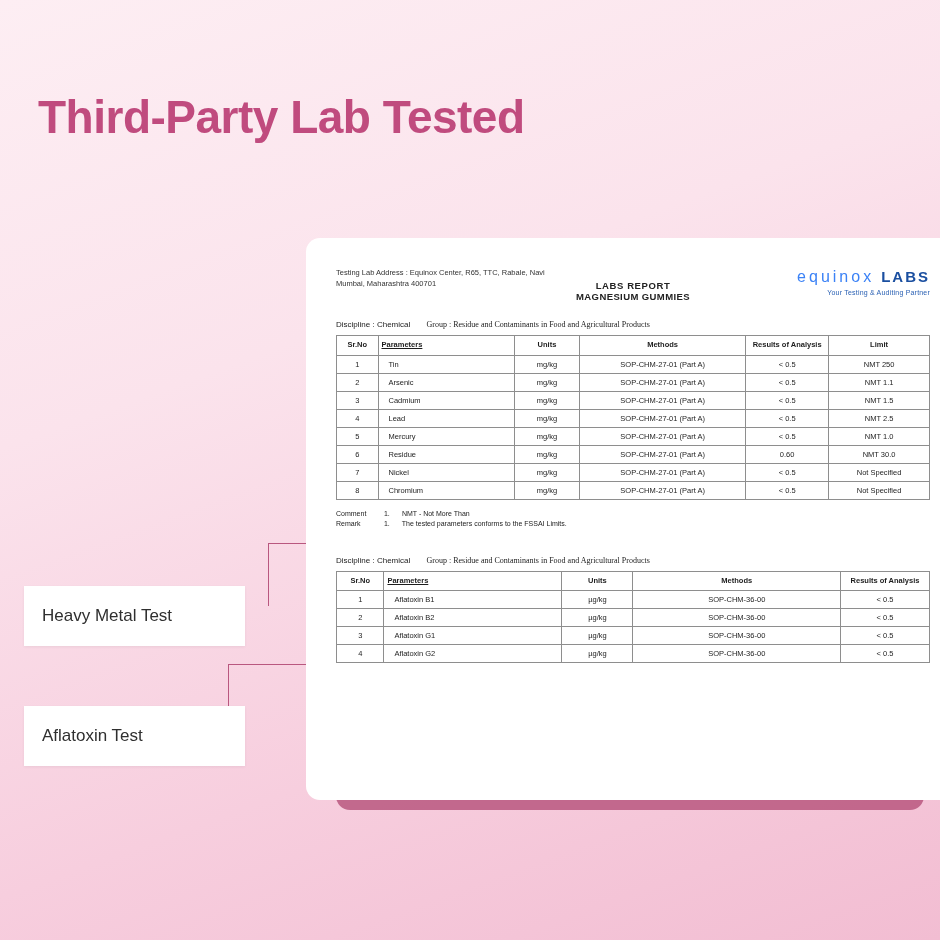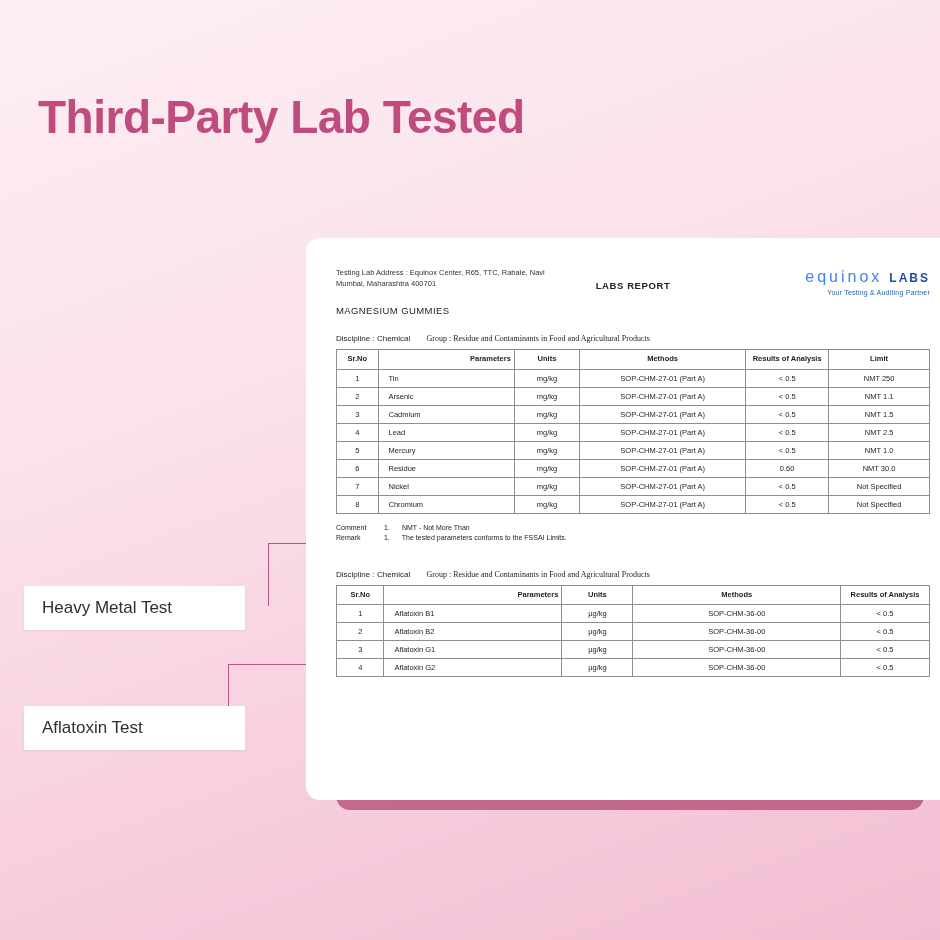--- a/index.html
+++ b/index.html
@@ -40,21 +40,21 @@
     line-height: 1.35;
     color: #c04b7e;
   }
 
   
   .callout {
     position: absolute;
     background: #ffffff;
     color: #2f2f2f;
     font-size: 17px;
-    padding: 12px 18px;
+    padding: 20px 18px;
     box-shadow: 0 1px 3px rgba(0,0,0,0.06);
     white-space: nowrap;
   }
   .callout-heavy { left: 24px; top: 586px; width: 185px; }
   .callout-afla  { left: 24px; top: 706px; width: 185px; }
 
   .leader {
     position: absolute;
     border-left: 1px solid #b9577f;
     border-top: 1px solid #b9577f;
@@ -120,44 +120,44 @@
     align-items: baseline;
     justify-content: flex-end;
     gap: 7px;
   }
   .brand-name {
     font-size: 16px;
     letter-spacing: 3px;
     color: #3b82f6;
   }
   .brand-labs {
-    font-size: 12px;
+    font-size: 15px;
     letter-spacing: 2px;
     color: #1b4fa0;
     font-weight: bold;
   }
   .brand-tag {
     font-size: 7px;
     color: #2c62b4;
     margin-top: 3px;
     letter-spacing: 0.2px;
   }
 
   .rep-title {
     text-align: center;
     font-size: 9.5px;
     font-weight: bold;
     letter-spacing: 0.6px;
     margin-top: -16px;
   }
   .rep-product {
+    text-align: center;
     font-size: 9.5px;
-    font-weight: normal;
+    font-weight: bold;
     letter-spacing: 0.4px;
-    margin-top: 14px;
   }
 
   .disc-line {
     margin-top: 18px;
     font-size: 8px;
     color: #222;
   }
   .disc-line .grp { margin-left: 14px; font-family: Liberation Serif, serif; }
   .disc-line.second { margin-top: 26px; }
 
@@ -177,21 +177,21 @@
   th {
     font-weight: bold;
     font-size: 7.5px;
     line-height: 1.15;
     padding: 5px 3px;
   }
   td.param {
     text-align: left;
     padding-left: 10px;
   }
-  th.param-h { text-align: right; }
+  th.param-h { text-align: left; text-decoration: underline; }
 
   .t1 col.c1 { width: 7%; }
   .t1 col.c2 { width: 23%; }
   .t1 col.c3 { width: 11%; }
   .t1 col.c4 { width: 28%; }
   .t1 col.c5 { width: 14%; }
   .t1 col.c6 { width: 17%; }
 
   .t2 col.d1 { width: 8%; }
   .t2 col.d2 { width: 30%; }

